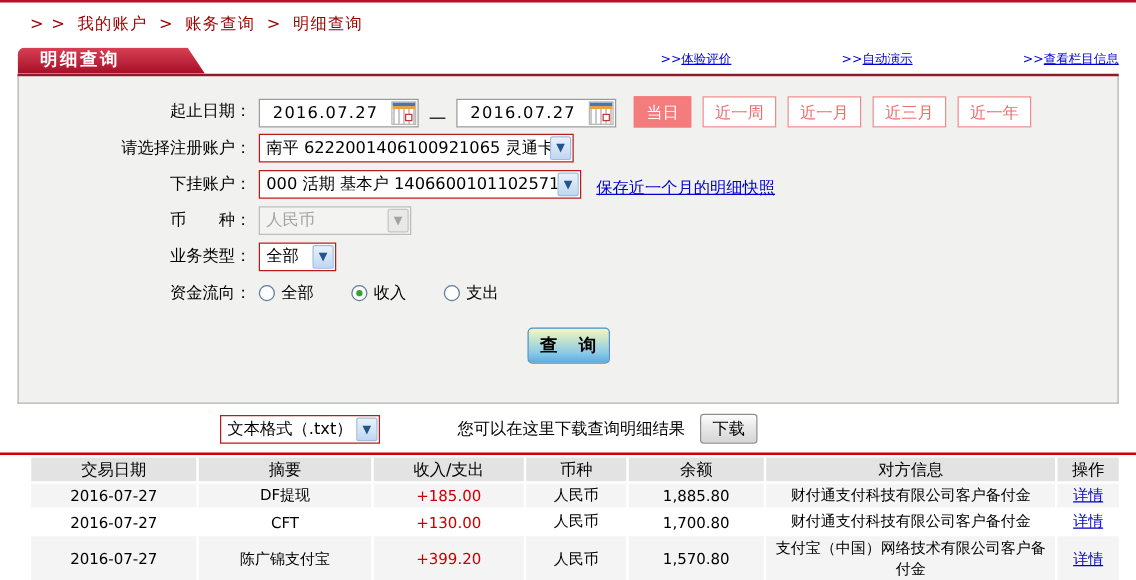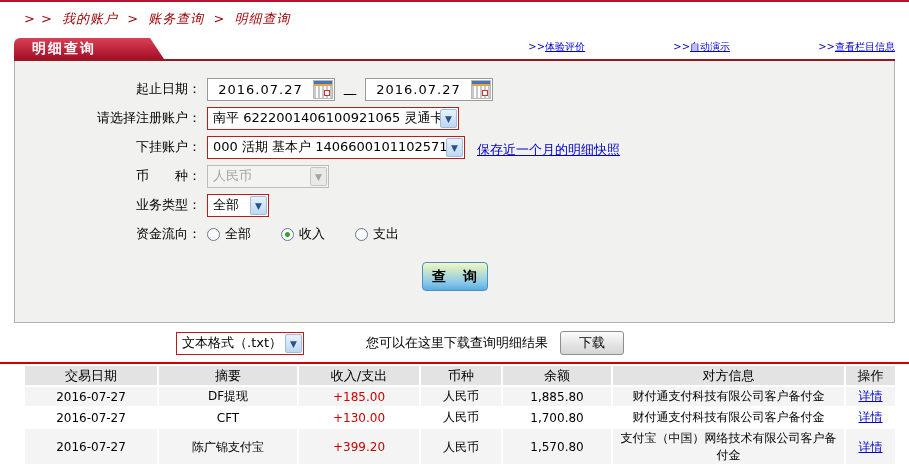--- a/index.html
+++ b/index.html
@@ -2,21 +2,21 @@
 <html><head>
 <meta charset="utf-8">
 <style>
   * { margin:0; padding:0; box-sizing:border-box; }
   html,body { width:909px; height:464px; background:#fff; overflow:hidden;
     font-family:"DejaVu Sans","Liberation Sans",sans-serif; font-size:12px; color:#000; }
 
   .topline { height:2px; background:#b5122d; }
 
   
-  .breadcrumb { margin:8px 0 0 24px; color:#990000; font-size:13px; letter-spacing:1px;font-style:italic; }
+  .breadcrumb { margin:8px 0 0 24px; color:#990000; font-size:13px; letter-spacing:1px; }
   .breadcrumb span { margin-right:4px; }
 
   
   .tabrow { margin:10px 14px 0 14px; position:relative; height:21px; }
   .tab { position:absolute; left:0; top:0; height:21px; width:150px;
     background:linear-gradient(#d94055,#a50f26);
     clip-path:polygon(0 0, 136px 0, 150px 100%, 0 100%);
     border-top-left-radius:6px;
     color:#fff; font-weight:bold; font-size:14px; line-height:21px; padding-left:18px; letter-spacing:2px; }
   .toplinks { position:absolute; right:0; top:2px; font-size:10px; }
@@ -79,21 +79,21 @@
   .query-btn { width:66px; height:29px; border:1px solid #4a90c4; border-radius:4px;
     background:linear-gradient(#f2f6c8 0%, #cfe8c8 25%, #8ecbe8 70%, #5aade0 100%);
     font-size:14px; font-weight:bold; letter-spacing:6px; padding-left:6px; text-align:center; cursor:pointer;
     font-family:"DejaVu Sans","Liberation Sans",sans-serif; }
 
   
   .dl-row { display:flex; align-items:center; margin:7px 0 0 172px; height:26px; }
   .dl-label { font-size:13px; }
   .dl-select { width:128px; margin-left:4px; }
   .dl-hint { font-size:13px; margin-left:62px; }
-  .dl-btn { width:64px; height:24px; margin-left:12px; border:1px solid #8e8e8e; border-radius:3px;
+  .dl-btn { width:46px; height:24px; margin-left:12px; border:1px solid #8e8e8e; border-radius:3px;
     background:linear-gradient(#fdfdfd,#e8e8e8 45%,#d5d5d5); font-size:13px; text-align:center; cursor:pointer;
     font-family:"DejaVu Sans","Liberation Sans",sans-serif; }
 
   
   .redline { height:2px; background:#cc0000; margin-top:6px; }
   table.results { border-collapse:collapse; margin:2px 14px 0 25px; width:870px; table-layout:fixed; }
   table.results th { background:#e3e3e3; height:20px; font-weight:normal; font-size:13px;
     border-right:2px solid #fff; }
   table.results th:last-child { border-right:none; }
   table.results td { text-align:center; font-size:12px; padding:1px 2px; border-right:2px solid #fff; }
@@ -134,20 +134,27 @@
     <div class="form-label">起止日期：</div>
     <div class="form-field">
       <div class="date-box">
         <span class="dval">2016.07.27</span>
         <span class="cal-icon"></span>
       </div>
       <span class="dash">—</span>
       <div class="date-box">
         <span class="dval">2016.07.27</span>
         <span class="cal-icon"></span>
+      </div>
+      <div class="presets">
+        <button class="preset on">当日</button>
+        <button class="preset">近一周</button>
+        <button class="preset">近一月</button>
+        <button class="preset">近三月</button>
+        <button class="preset">近一年</button>
       </div>
     </div>
   </div>
 
   <div class="form-row">
     <div class="form-label">请选择注册账户：</div>
     <div class="form-field">
       <div class="xpselect" style="width:252px">
         <span class="sval">南平 6222001406100921065 灵通卡</span>
         <span class="xparrow">▼</span>

